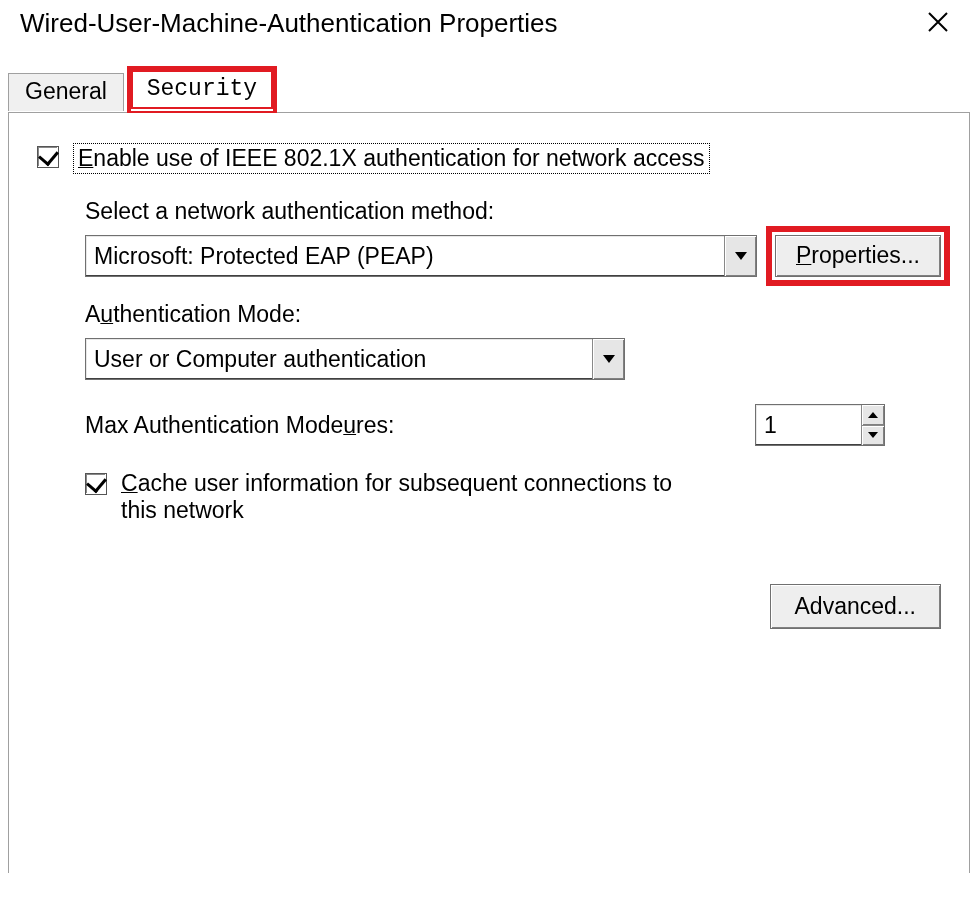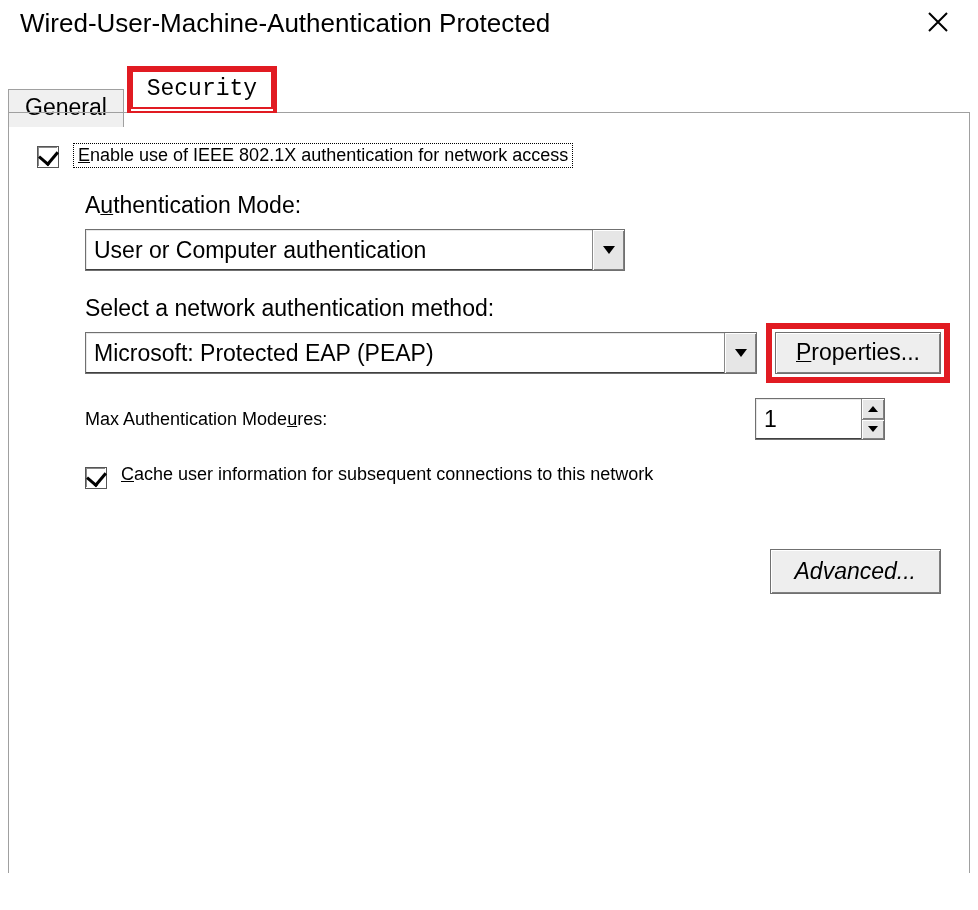--- a/index.html
+++ b/index.html
@@ -43,21 +43,21 @@
     border: 1px solid #a0a0a0;
     border-bottom: none;
     padding: 6px 16px 8px 16px;
     background: #fff;
     font-size: 23px;
     cursor: default;
     vertical-align: bottom;
   }
   .tab.inactive {
     background: #f0f0f0;
-    top: 17px;
+    top: 1px;
     padding-top: 4px;
     padding-bottom: 6px;
   }
   .tab.active {
     z-index: 2;
     background:#fff;
     font-family:Liberation Mono, monospace;
   }
   .tab.active::after{
     content:"";
@@ -100,21 +100,21 @@
     border-right:3px solid #000;
     border-bottom:3px solid #000;
     transform: rotate(40deg);
   }
   .focus-outline {
     border:1px dotted #000;
     padding:1px 4px;
     display:inline-block;
   }
   .underline-access { text-decoration: underline; text-decoration-thickness:1px; }
-  .label { font-size:18px; }
+  .label { font-size:23px; }
   .sub-indent { margin-left: 48px; }
   .field-label { font-size:23px; margin-bottom:10px; }
   .combo-row { display:flex; align-items:stretch; gap:18px; }
   .combo {
     display:flex;
     align-items:center;
     justify-content:space-between;
     height:42px;
     border:1px solid #707070;
     box-shadow: inset -1px -1px 0 #404040, inset 1px 1px 0 #e8e8e8;
@@ -163,79 +163,79 @@
     flex:1;
     background:#e6e6e6;
     box-shadow: inset 1px 1px 0 #fff, inset -1px -1px 0 #808080;
     display:flex; align-items:center; justify-content:center;
   }
   .spinner .sb + .sb { border-top:1px solid #888; }
   .spinner svg{ width:10px; height:6px; }
   .row-flex-between{ display:flex; justify-content:space-between; align-items:center; }
   .cache-row { display:flex; align-items:flex-start; gap:14px; margin-left:48px; margin-top:6px; }
   .advanced-row { display:flex; justify-content:flex-end; margin-top:60px; }
-  .advanced-row .winbtn{ padding:8px 24px;font-style:italic; }
+  .advanced-row .winbtn{ padding:8px 24px; }
 </style>
 </head>
 <body>
 
 <div class="titlebar">
-  <span class="title">Wired-User-Machine-Authentication Protected</span>
+  <span class="title">Wired-User-Machine-Authentication Properties</span>
   <span class="close-x">
     <svg width="24" height="24" viewBox="0 0 24 24">
         <path d="M3 3 L21 21 M21 3 L3 21" stroke="#000" stroke-width="2" fill="none"></path>
       </svg>
   </span>
 </div>
 
 <div class="tabstrip">
   <span class="tab inactive">General</span>
   <span class="tab active highlight-red">Security</span>
 </div>
 
 <div class="panel">
 
   <div class="row checkbox-row">
     <span class="wincheck checked"></span>
     <span class="focus-outline label">
       <span class="underline-access">E</span><span>nable use of IEEE 802.1X authentication for network access</span>
     </span>
-  </div>
-
-  <div class="row sub-indent">
-    <div class="field-label">
-      <span>A</span><span class="underline-access">u</span><span>thentication Mode:</span>
-    </div>
-    <div class="combo" style="width:540px;">
-      <span>User or Computer authentication</span>
-      <span class="dd-btn">
-        <svg viewBox="0 0 12 8">
-            <polygon points="0,0 12,0 6,8" fill="#000"></polygon>
-          </svg>
-      </span>
-    </div>
   </div>
 
   <div class="row sub-indent">
     <div class="field-label">Select a network authentication method:</div>
     <div class="combo-row">
       <div class="combo" style="flex:1;">
         <span>Microsoft: Protected EAP (PEAP)</span>
         <span class="dd-btn">
           <svg viewBox="0 0 12 8">
               <polygon points="0,0 12,0 6,8" fill="#000"></polygon>
             </svg>
         </span>
       </div>
       <span class="winbtn highlight-red" style="outline-offset:3px;">
         <span class="underline-access">P</span><span>roperties...</span>
       </span>
     </div>
   </div>
 
+  <div class="row sub-indent">
+    <div class="field-label">
+      <span>A</span><span class="underline-access">u</span><span>thentication Mode:</span>
+    </div>
+    <div class="combo" style="width:540px;">
+      <span>User or Computer authentication</span>
+      <span class="dd-btn">
+        <svg viewBox="0 0 12 8">
+            <polygon points="0,0 12,0 6,8" fill="#000"></polygon>
+          </svg>
+      </span>
+    </div>
+  </div>
+
   <div class="row sub-indent row-flex-between" style="width:800px;">
     <span class="label">
       <span>Max Authentication Mode</span><span class="underline-access">u</span><span>res:</span>
     </span>
     <span class="spinner">
       <input type="text" value="1" style="">
       <span class="spin-btns">
         <span class="sb">
             <svg viewBox="0 0 10 6">
               <polygon points="0,6 10,6 5,0" fill="#000"></polygon>

